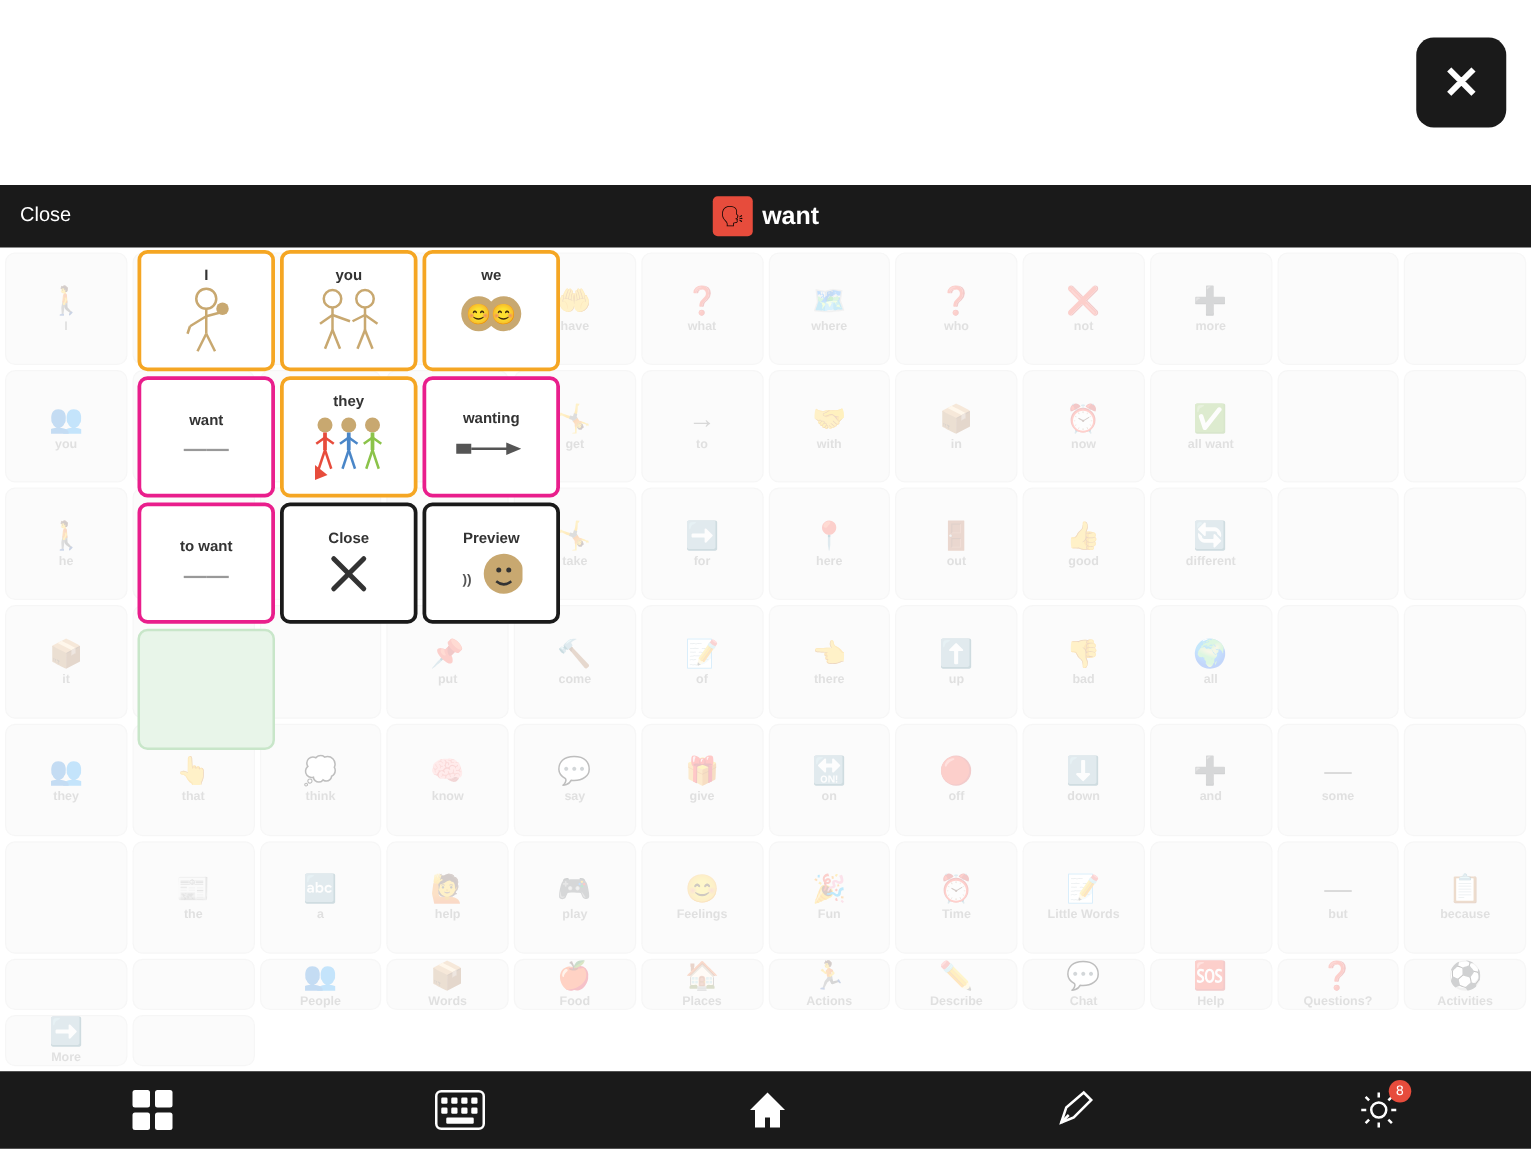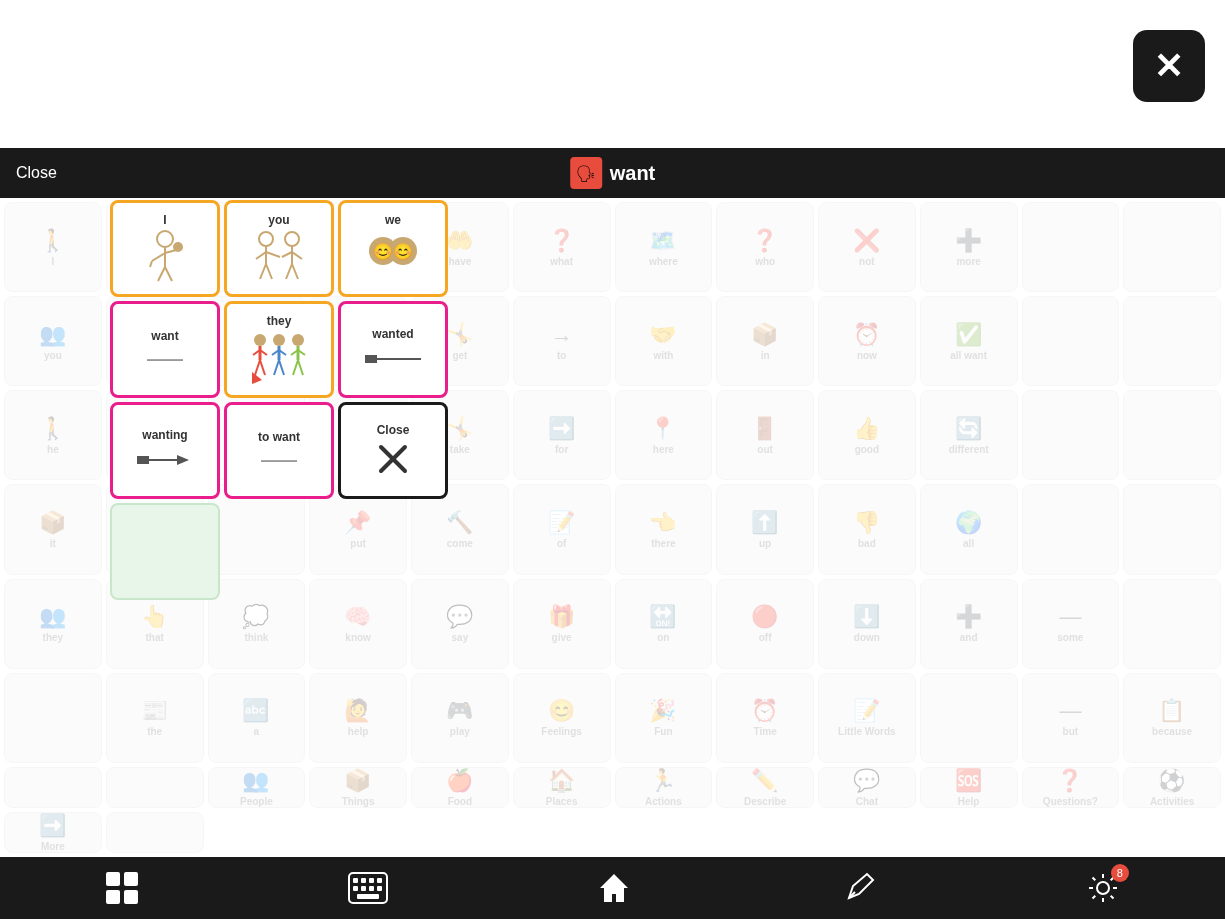--- a/index.html
+++ b/index.html
@@ -514,21 +514,21 @@
       <div class="bg-cell">
         <span class="bg-cell-icon"></span>
         <span class="bg-label"></span>
       </div>
       <div class="bg-cell">
         <span class="bg-cell-icon">👥</span>
         <span class="bg-label">People</span>
       </div>
       <div class="bg-cell">
         <span class="bg-cell-icon">📦</span>
-        <span class="bg-label">Things</span>
+        <span class="bg-label">Words</span>
       </div>
       <div class="bg-cell">
         <span class="bg-cell-icon">🍎</span>
         <span class="bg-label">Food</span>
       </div>
       <div class="bg-cell">
         <span class="bg-cell-icon">🏠</span>
         <span class="bg-label">Places</span>
       </div>
       <div class="bg-cell">
@@ -635,27 +635,20 @@
         <circle cx="54" cy="10" r="6" fill="#c8a870"></circle>
         <line x1="54" y1="16" x2="54" y2="30" stroke="#8bc34a" stroke-width="3"></line>
         <line x1="54" y1="20" x2="47" y2="25" stroke="#8bc34a" stroke-width="2"></line>
         <line x1="54" y1="20" x2="61" y2="25" stroke="#8bc34a" stroke-width="2"></line>
         <line x1="54" y1="30" x2="49" y2="45" stroke="#8bc34a" stroke-width="2"></line>
         <line x1="54" y1="30" x2="59" y2="45" stroke="#8bc34a" stroke-width="2"></line>
         <polygon points="8,42 18,50 8,54" fill="#e74c3c"></polygon>
       </svg>
     </div>
 
-    <div class="grid-cell pink-border">
-      <span class="cell-label">wanted</span>
-      <svg width="60" height="30" viewBox="0 0 60 30">
-        <rect x="2" y="12" width="12" height="8" fill="#555"></rect>
-        <line x1="14" y1="16" x2="58" y2="16" stroke="#555" stroke-width="2"></line>
-      </svg>
-    </div>
 
     <div class="grid-cell pink-border">
       <span class="cell-label">wanting</span>
       <svg width="60" height="30" viewBox="0 0 60 30">
         <rect x="2" y="12" width="12" height="8" fill="#555"></rect>
         <line x1="14" y1="16" x2="44" y2="16" stroke="#555" stroke-width="2"></line>
         <polygon points="42,11 54,16 42,21" fill="#555"></polygon>
       </svg>
     </div>
 
@@ -665,20 +658,31 @@
     </div>
 
     <div class="grid-cell black-border">
       <span class="cell-label">Close</span>
       <svg width="40" height="40" viewBox="0 0 40 40">
         <line x1="8" y1="8" x2="32" y2="32" stroke="#333" stroke-width="4" stroke-linecap="round"></line>
         <line x1="32" y1="8" x2="8" y2="32" stroke="#333" stroke-width="4" stroke-linecap="round"></line>
       </svg>
     </div>
 
+    <div class="grid-cell black-border">
+      <span class="cell-label">Preview</span>
+      <svg width="50" height="40" viewBox="0 0 50 40">
+
+        <text x="2" y="28" font-size="11" fill="#555">))</text>
+        <circle cx="35" cy="20" r="16" fill="#c8a870"></circle>
+        <circle cx="31" cy="17" r="2" fill="#333"></circle>
+        <circle cx="39" cy="17" r="2" fill="#333"></circle>
+        <path d="M 29 26 Q 35 31 41 26" fill="none" stroke="#333" stroke-width="2"></path>
+      </svg>
+    </div>
 
     <div class="grid-cell green-bg">
     </div>
 
   </div>
 
 </div>
 
 <div class="bottom-toolbar">
   <div class="toolbar-btn">

